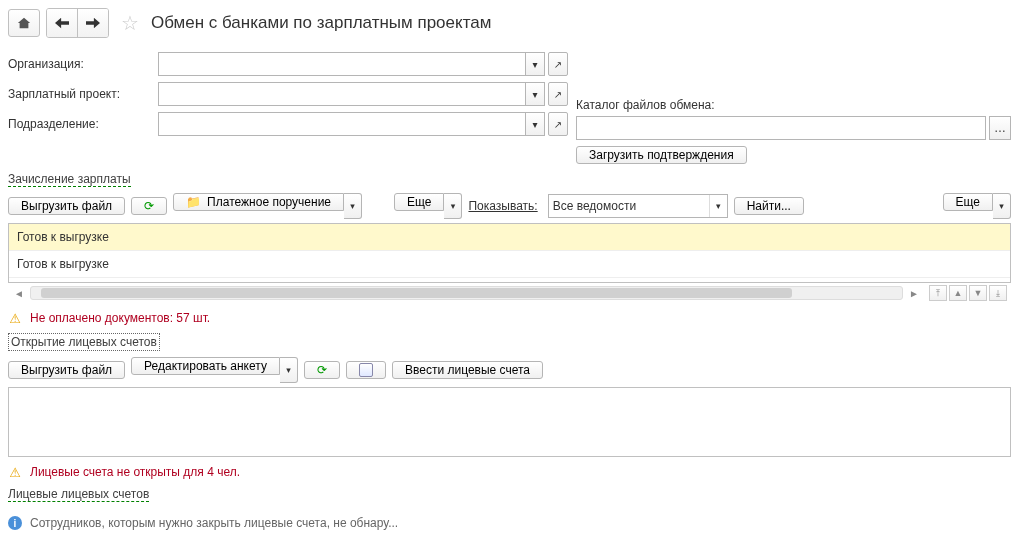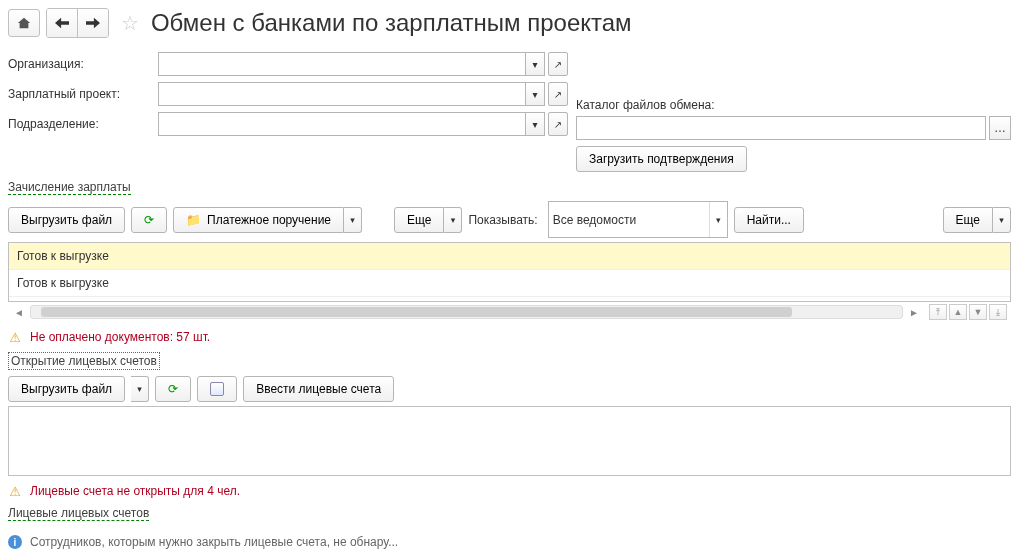--- a/index.html
+++ b/index.html
@@ -33,21 +33,21 @@
   .nav-group .nav-btn { border: none; border-radius: 0; }
   .nav-group .nav-btn:first-child { border-right: 1px solid #c0c0c0;}
   .star-icon {
     font-size: 20px;
     color: #ccc;
     margin-left: 6px;
     margin-right: 6px;
     cursor: pointer;
   }
   .page-title {
-    font-size: 24px;
+    font-size: 17px;
     font-weight: normal;
     margin: 0;
   }
   .filters {
     display: flex;
     gap: 8px;
     margin-bottom: 8px;
   }
   .filters-left { flex: 0 0 560px; }
   .filters-right { flex: 1; margin-top: 46px; }
@@ -93,21 +93,21 @@
     border:1px solid #b5b5b5;
     background:linear-gradient(#fff,#f0f0f0);
     display:flex;align-items:center;justify-content:center;cursor:pointer;
     margin-left:3px;
   }
   .btn {
     border: 1px solid #b5b5b5;
     background: linear-gradient(#fff,#f0f0f0);
     border-radius: 3px;
     padding: 4px 12px;
-    height: 26px;
+    height: 18px;
     display:inline-flex;
     align-items:center;
     gap:6px;
     cursor:pointer;
     font-size:12px;
   }
   .section-link {
     color: #404040;
     border-bottom: 1px dashed #008000;
     text-decoration: none;
@@ -127,21 +127,21 @@
     display:flex; height:26px;
   }
   .split-btn .btn { border-radius: 3px 0 0 3px; }
   .split-btn .drop {
     width:18px;border:1px solid #b5b5b5;border-left:none;
     background:linear-gradient(#fff,#f0f0f0);
     display:flex;align-items:center;justify-content:center;
     border-radius:0 3px 3px 0;cursor:pointer;font-size:9px;
   }
   .show-combo {
-    border:1px solid #b5b5b5;height:37px;display:flex;align-items:center;
+    border:1px solid #b5b5b5;height:24px;display:flex;align-items:center;
     padding:0 4px;width:180px;position:relative;background:#fff;
   }
   .show-combo .drop{position:absolute;right:0;top:0;bottom:0;width:18px;border-left:1px solid #ddd;display:flex;align-items:center;justify-content:center;font-size:9px;cursor:pointer;}
   .table {
     border:1px solid #c0c0c0;
     min-height: 60px;
   }
   .trow {
     display:flex;
     padding:6px 8px;
@@ -169,21 +169,21 @@
   }
   .warn-triangle{color:#e8a400;font-size:13px;}
   .info-circle{width:14px;height:14px;border-radius:50%;background:#4a90d9;color:#fff;display:inline-flex;align-items:center;justify-content:center;font-size:10px;font-weight:bold;}
   .warn-text{color:#b00020;}
   .info-text{color:#666;}
   .empty-pane {
     border:1px solid #c0c0c0;height:70px;background:#fff;margin-top:4px;
   }
   .green{color:#090;}
   .doc-icon{width:14px;height:14px;display:inline-block;background:linear-gradient(#fff,#e0e8ff);border:1px solid #88a;border-radius:2px;}
-  .label-plain { margin-right:4px;}
+  .label-plain { margin-right:4px;text-decoration:underline;}
 </style>
 </head>
 <body>
 
 
 
 
 <div class="header-row">
   <div class="nav-btn">
     <svg width="14" height="14" viewBox="0 0 16 16">
@@ -331,20 +331,21 @@
   <span class="warn-icon warn-triangle">⚠</span>
   <span class="warn-text">Не оплачено документов: 57 шт.</span>
 </div>
 
 
 <a class="section-link selected">Открытие лицевых счетов</a>
 
 <div class="toolbar">
   <button class="btn">Выгрузить файл</button>
   <div class="split-btn">
+    <button class="btn">Редактировать анкету</button>
     <div class="drop">
         <span>▾</span>
       </div>
   </div>
   <button class="btn">
       <span class="green">⟳</span>
     </button>
   <button class="btn">
       <span class="doc-icon"></span>
     </button>

